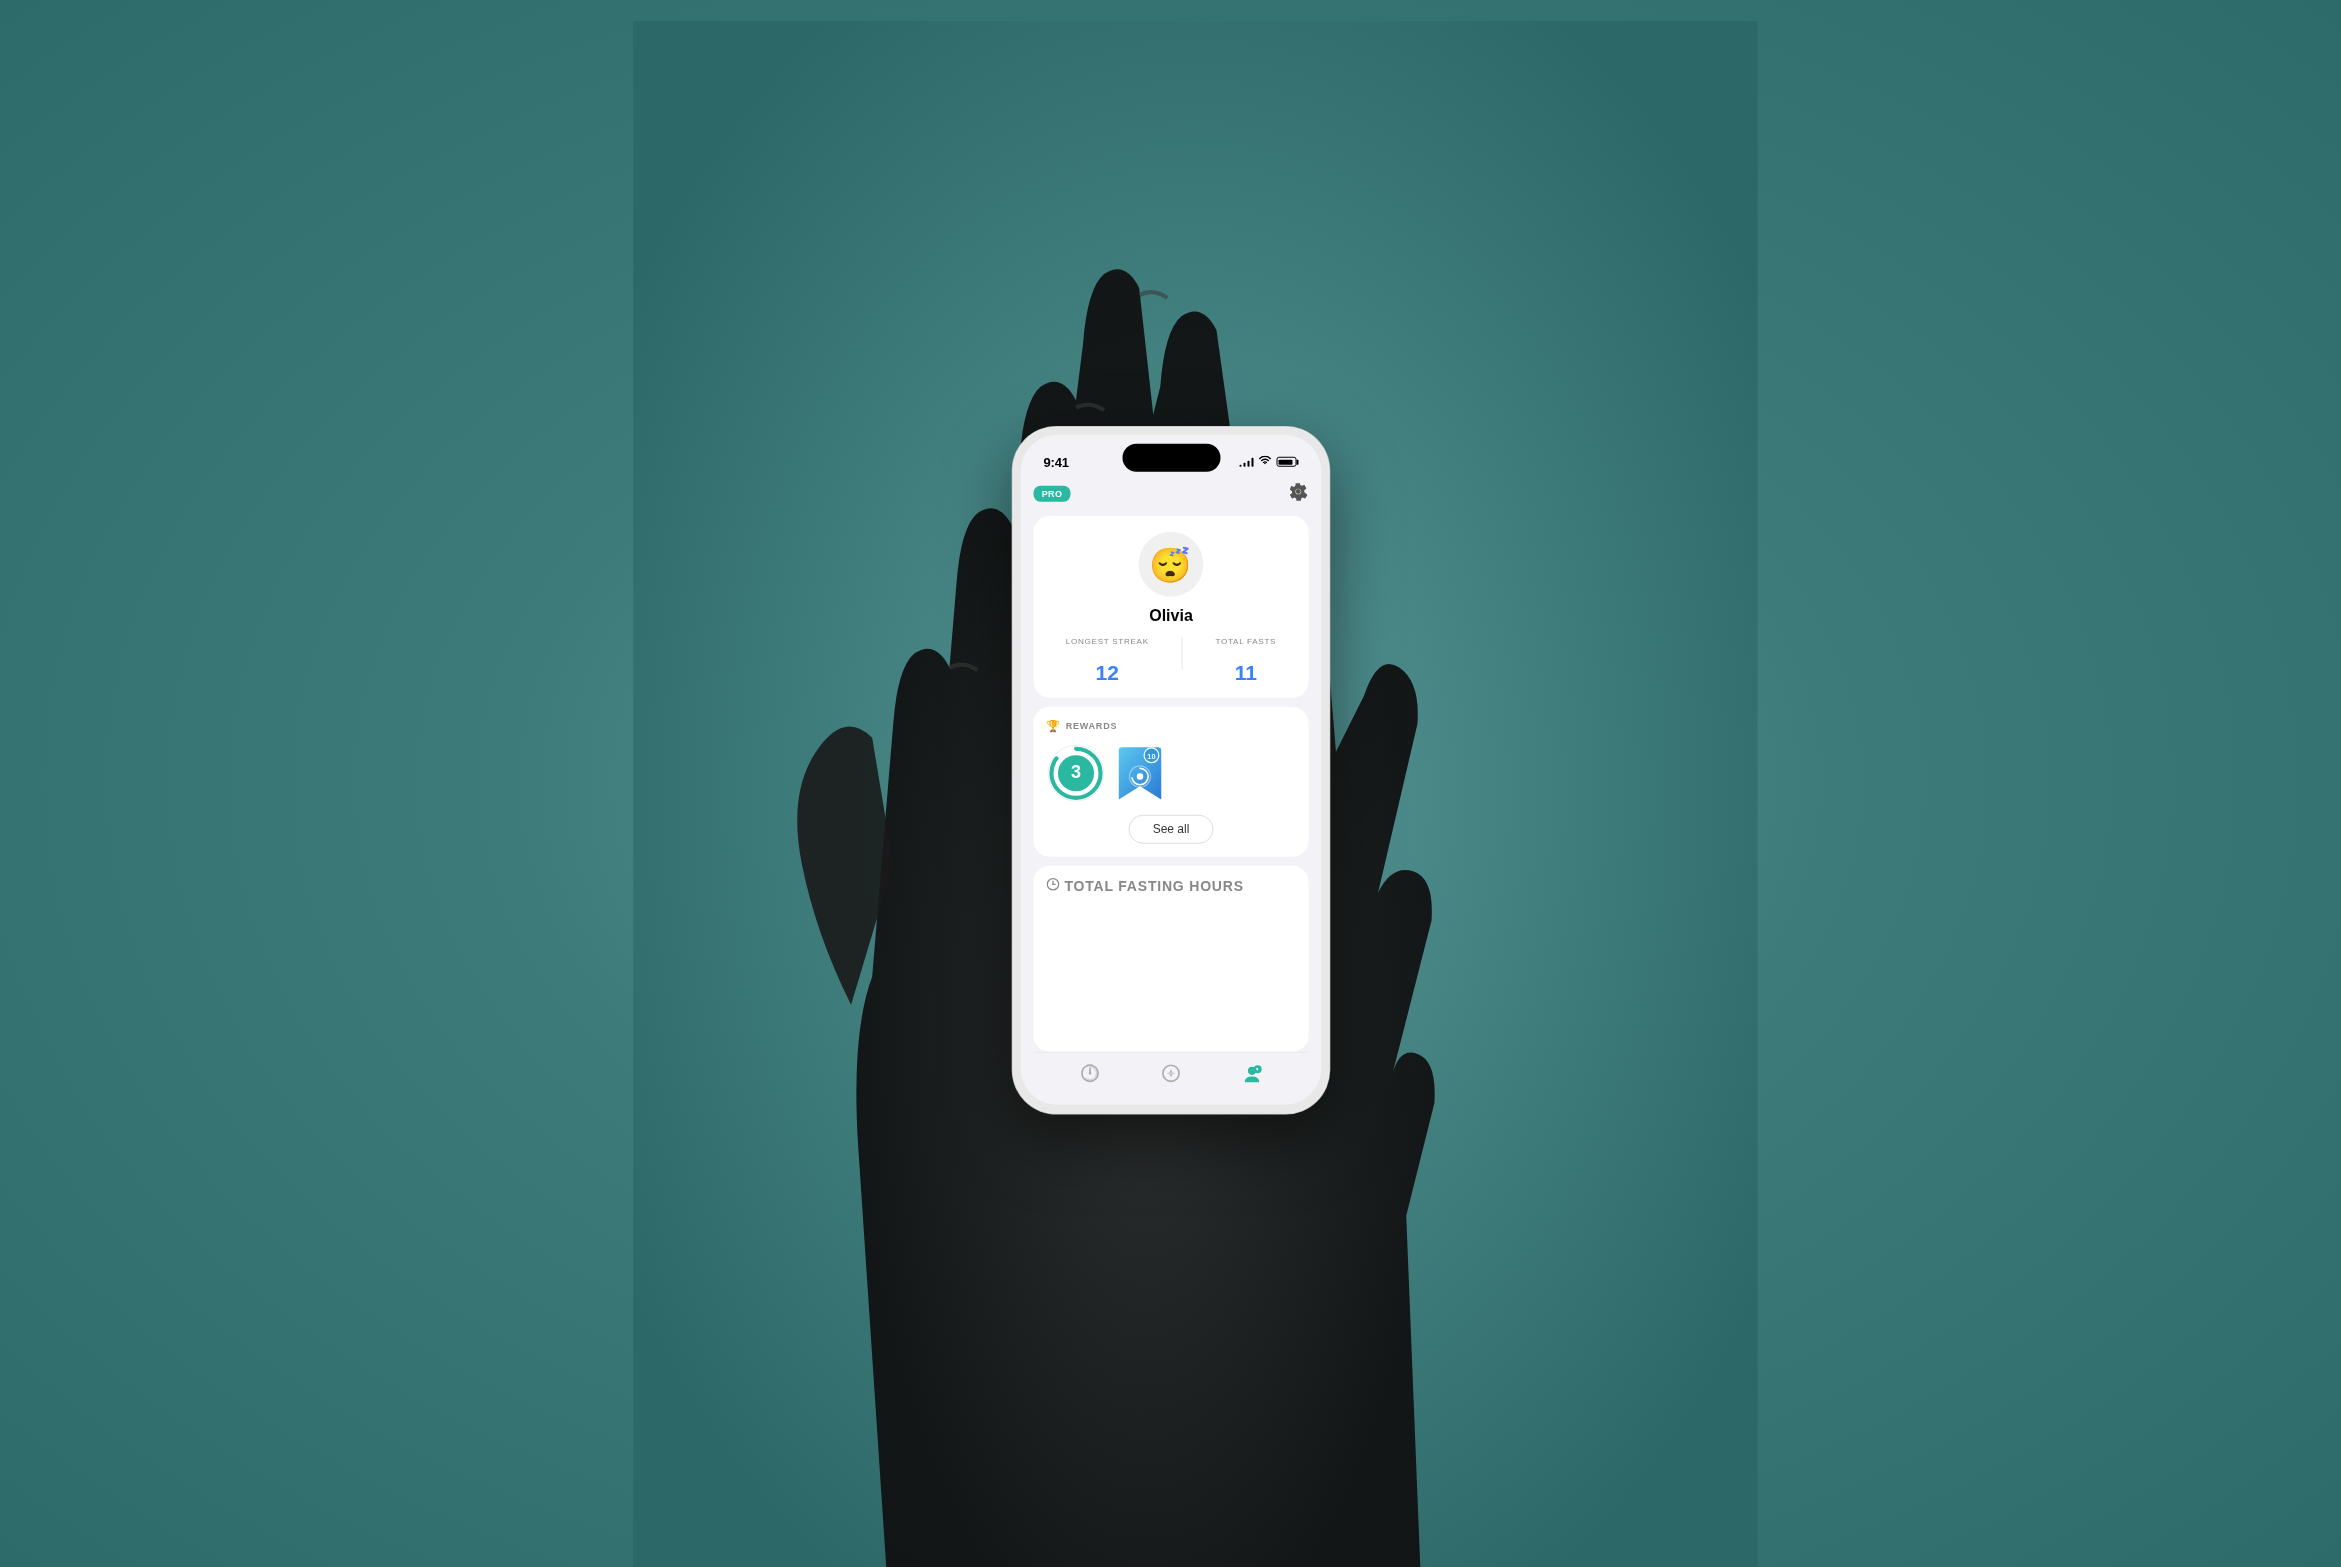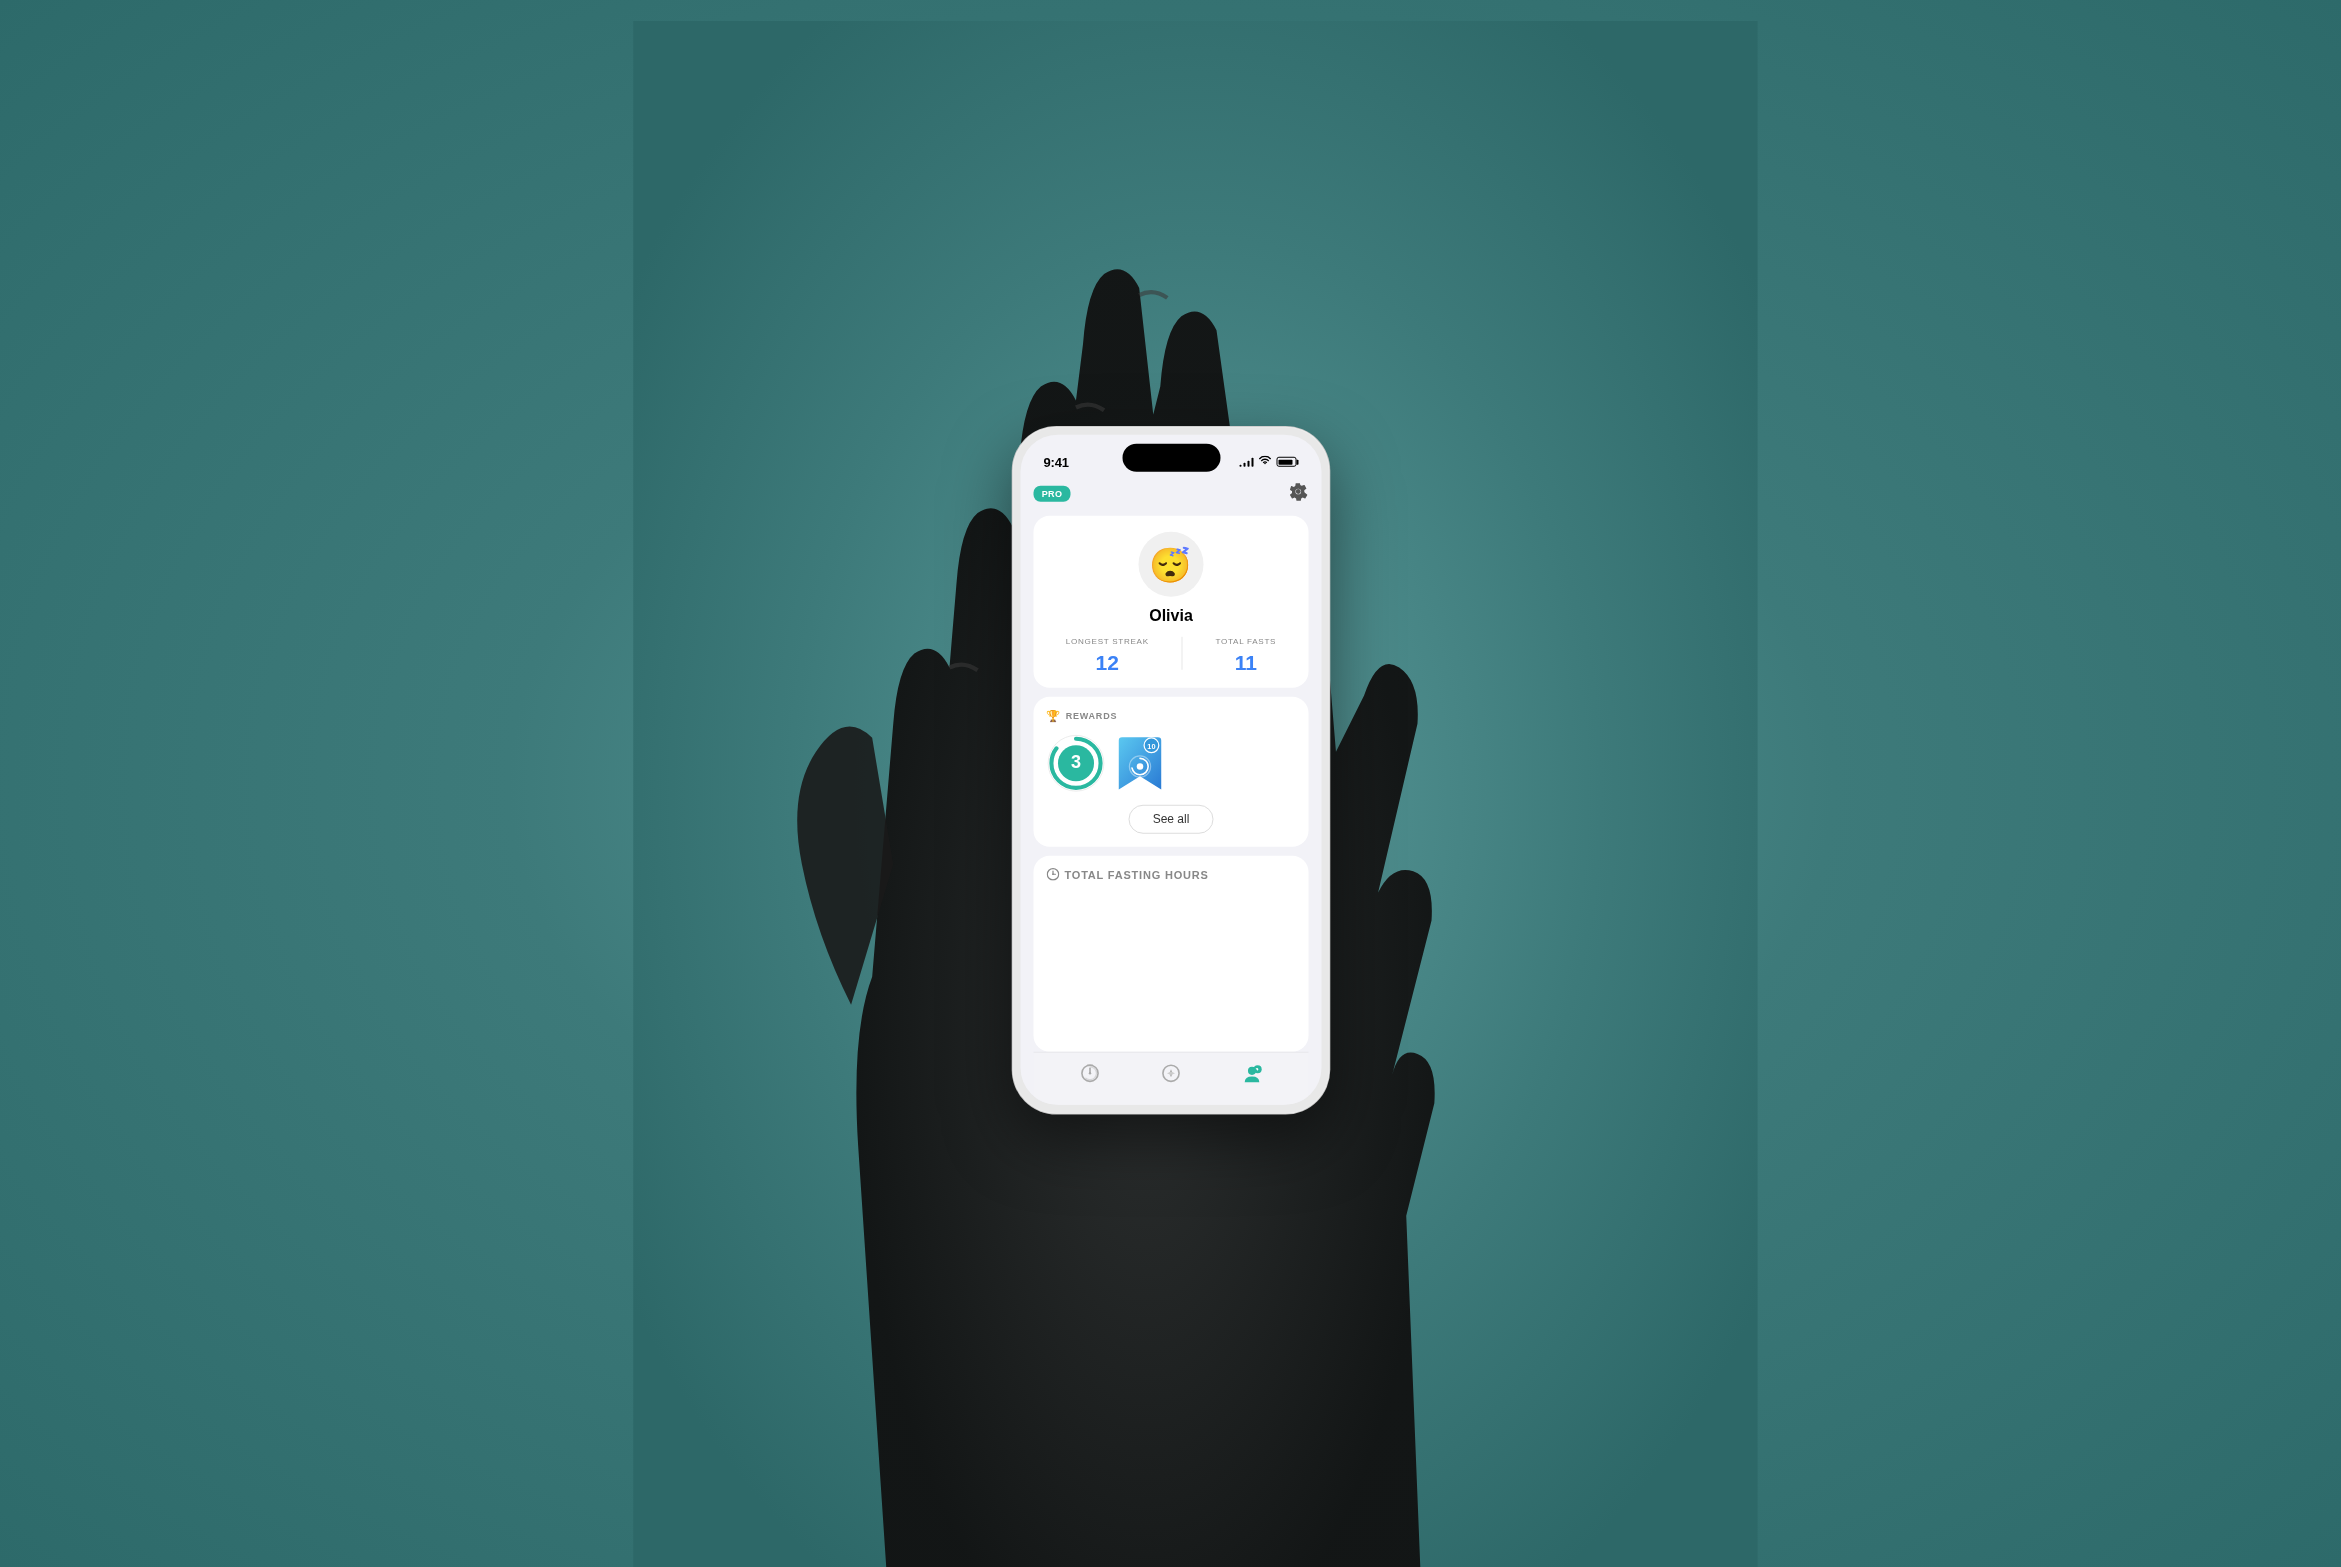--- a/index.html
+++ b/index.html
@@ -158,21 +158,21 @@
       flex-direction: column;
       align-items: center;
     }
 
     .stat-label {
       font-size: 8.1px;
       font-weight: 500;
       color: #888;
       letter-spacing: 0.7px;
       text-transform: uppercase;
-      margin-bottom: 5px;
+      margin-bottom: 15px;
       text-align: center;
     }
 
     .stat-value {
       font-size: 21px;
       font-weight: 700;
       color: #3b82f6;
     }
 
     .stat-divider {
@@ -270,21 +270,21 @@
       display: flex;
       align-items: center;
       gap: 4.9px;
     }
 
     .fasting-icon {
       font-size: 11.4px;
     }
 
     .fasting-title {
-      font-size: 11px;
+      font-size: 14px;
       font-weight: 600;
       color: #888;
       letter-spacing: 0.8px;
       text-transform: uppercase;
     }
 
     
     .bottom-nav {
       display: flex;
       justify-content: space-around;

